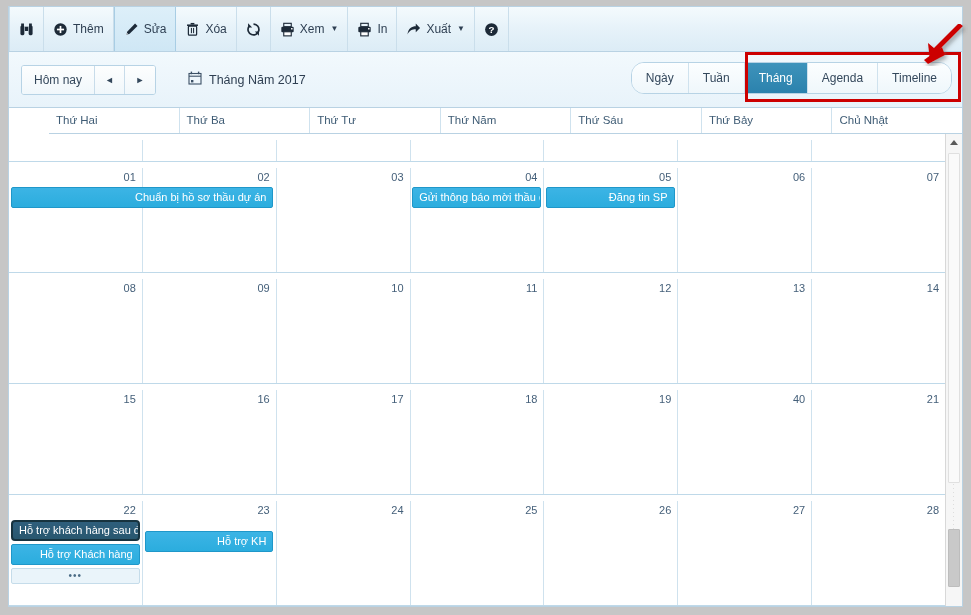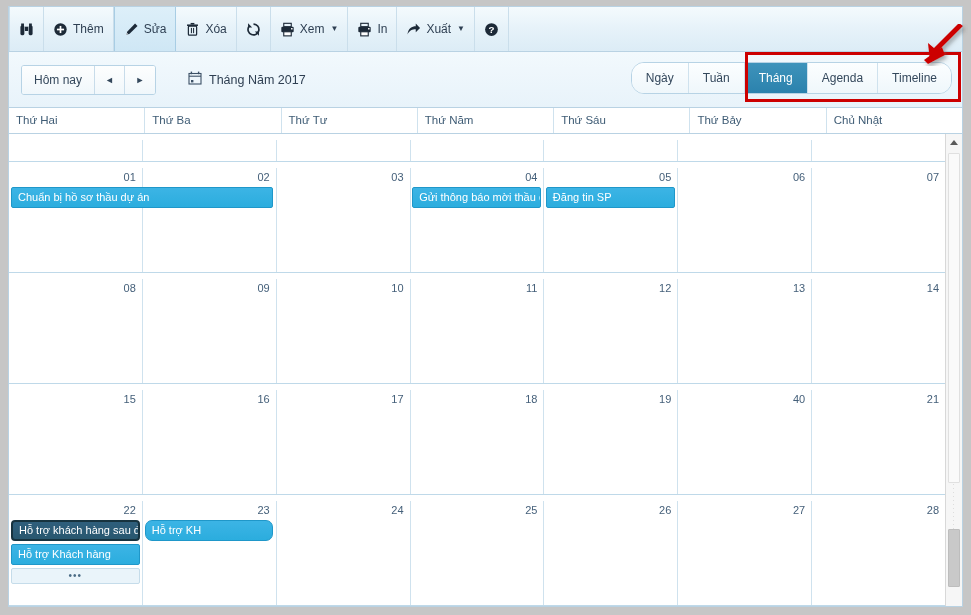--- a/index.html
+++ b/index.html
@@ -147,20 +147,21 @@
     width: 50px; height: 42px;
     z-index: 41;
     pointer-events: none;
   }
 
   
   #cal {
     position: relative;
     height: 499px;
     background: #ffffff;
+    padding-left: 40px;
   }
   #dayhdr {
     display: flex;
     height: 26px;
     border-bottom: 1px solid #b9d2e3;
     background: #ffffff;
   }
   #dayhdr > div {
     flex: 1 1 0;
     border-right: 1px solid #cfe2ee;
@@ -206,20 +207,21 @@
     border: 1px solid #1f97c9;
     border-radius: 2px;
     color: #ffffff;
     font-size: 11px;
     line-height: 19px;
     padding: 0 6px;
     white-space: nowrap;
     overflow: hidden;
     cursor: pointer;
     z-index: 5;
+    text-align: right;
   }
   .ev.sel {
     background: linear-gradient(to bottom,#2f5f7c 0%,#28576f 100%);
     border: 2px solid #17333f;
     border-radius: 4px;
     line-height: 17px;
   }
   .more {
     position: absolute;
     height: 16px;
@@ -523,21 +525,21 @@
                 <div class="daynum">26</div>
               </div>
               <div>
                 <div class="daynum">27</div>
               </div>
               <div>
                 <div class="daynum">28</div>
               </div>
             </div>
             <div class="ev sel" style="left: calc(0% + 2px); width: calc(14.2857% - 5px); top: 19px;">Hỗ trợ khách hàng sau đào tạo</div>
-            <div class="ev" style="left: calc(14.2857% + 2px); width: calc(14.2857% - 5px); top: 19px; border-radius: 7px;">Hỗ trợ KH</div>
+            <div class="ev" style="left: calc(14.2857% + 2px); width: calc(14.2857% - 5px); top: 30px;">Hỗ trợ KH</div>
             <div class="ev" style="left: calc(0% + 2px); width: calc(14.2857% - 5px); top: 43px;">Hỗ trợ Khách hàng</div>
             <div class="more" style="left: calc(0% + 2px); width: calc(14.2857% - 5px); top: 67px;">•••</div>
           </div>
         </div>
 
       <div id="vscroll">
         <div class="arrow-up">
             <span class="tri-up"></span>
           </div>
         <div class="track-dots"></div>

